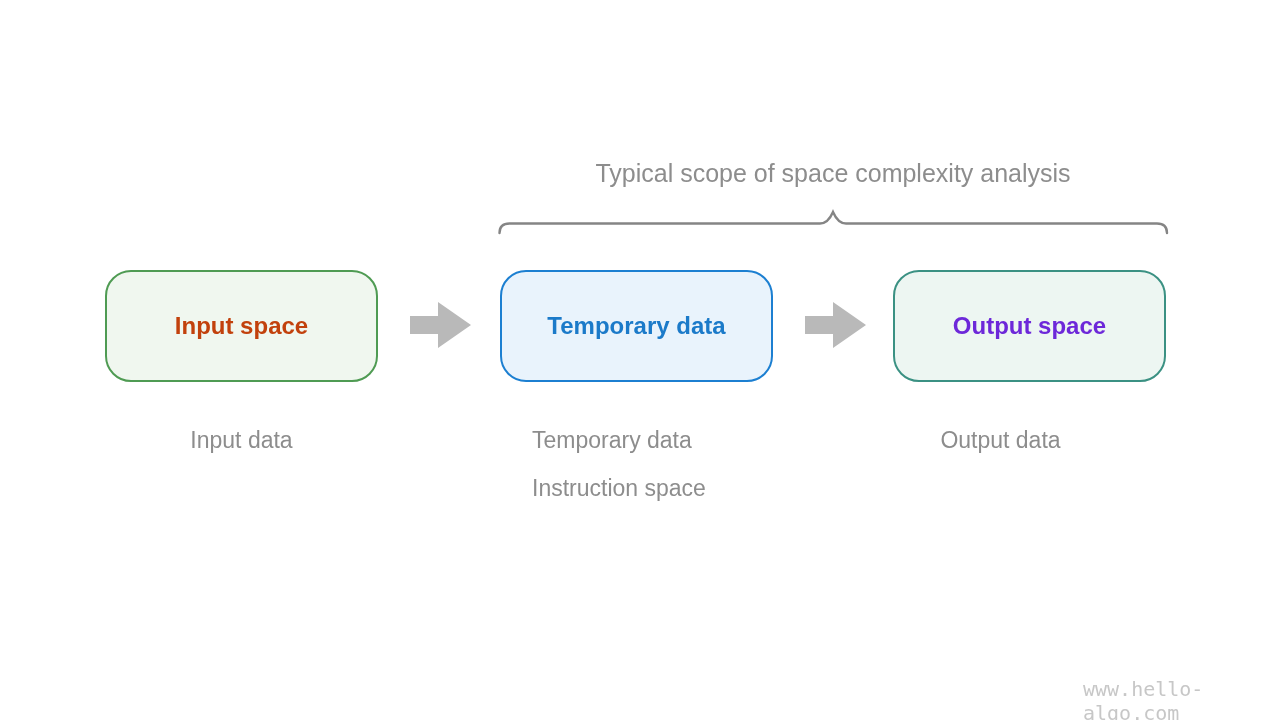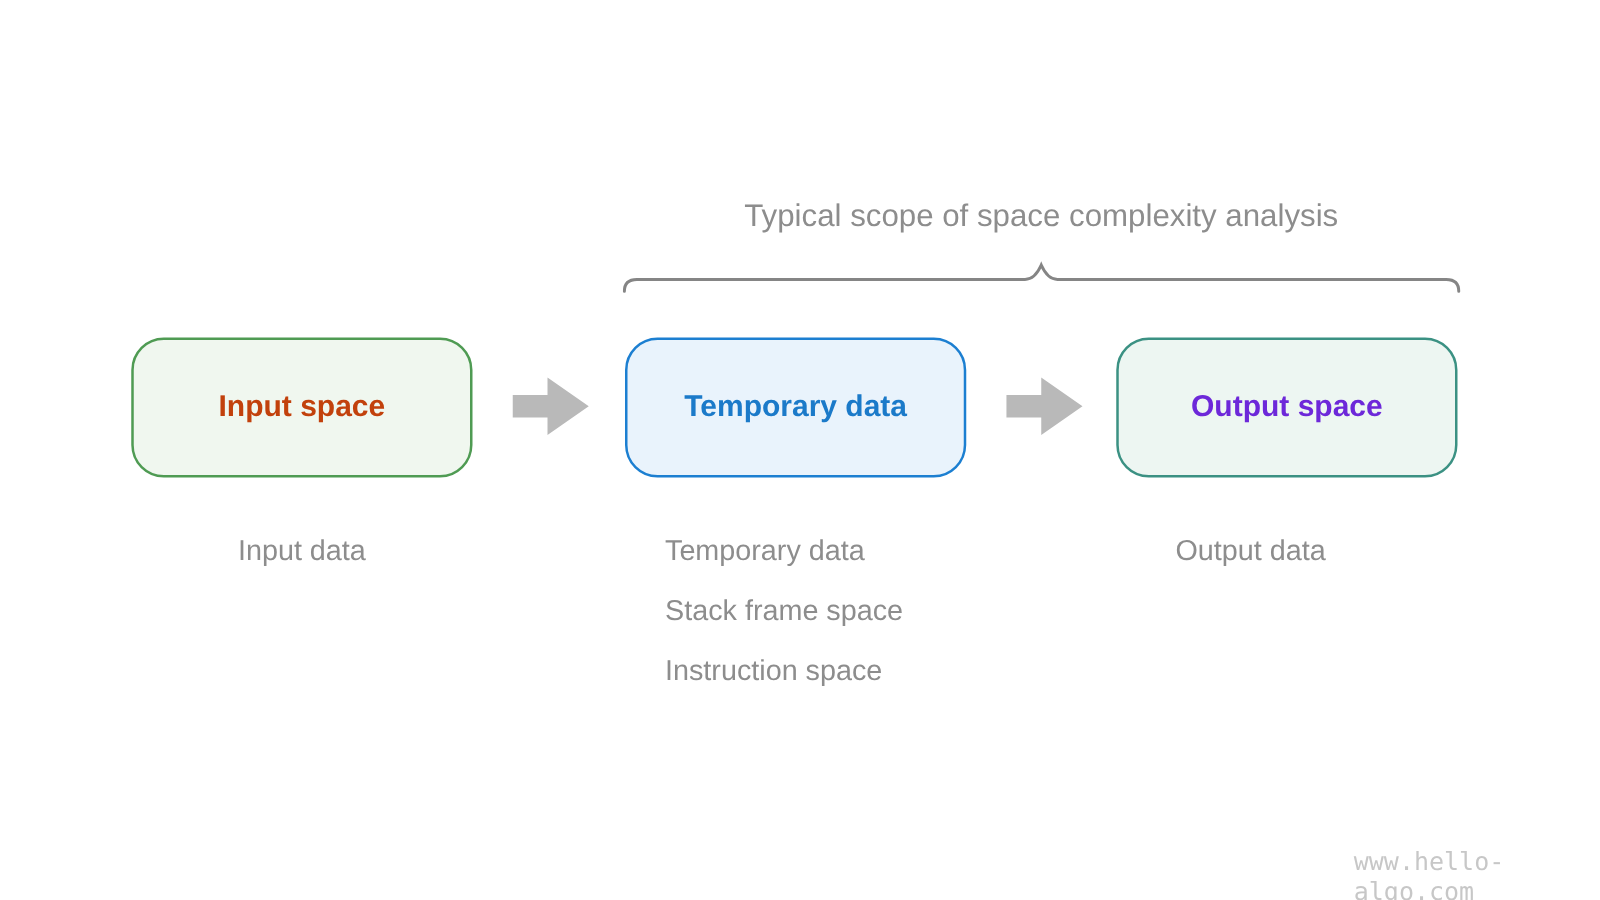--- a/index.html
+++ b/index.html
@@ -94,21 +94,20 @@
   <div class="box box-output">
     <span>Output space</span>
   </div>
 
   <div class="annotation ann-input">
     <div class="line">Input data</div>
   </div>
 
   <div class="annotation ann-temp">
     <div class="line">Temporary data</div>
-    <div class="line">Stack frame space</div>
     <div class="line">Instruction space</div>
   </div>
 
   <div class="annotation ann-output">
     <div class="line">Output data</div>
   </div>
 
   <div class="watermark">www.hello-algo.com</div>
 
 </div>

